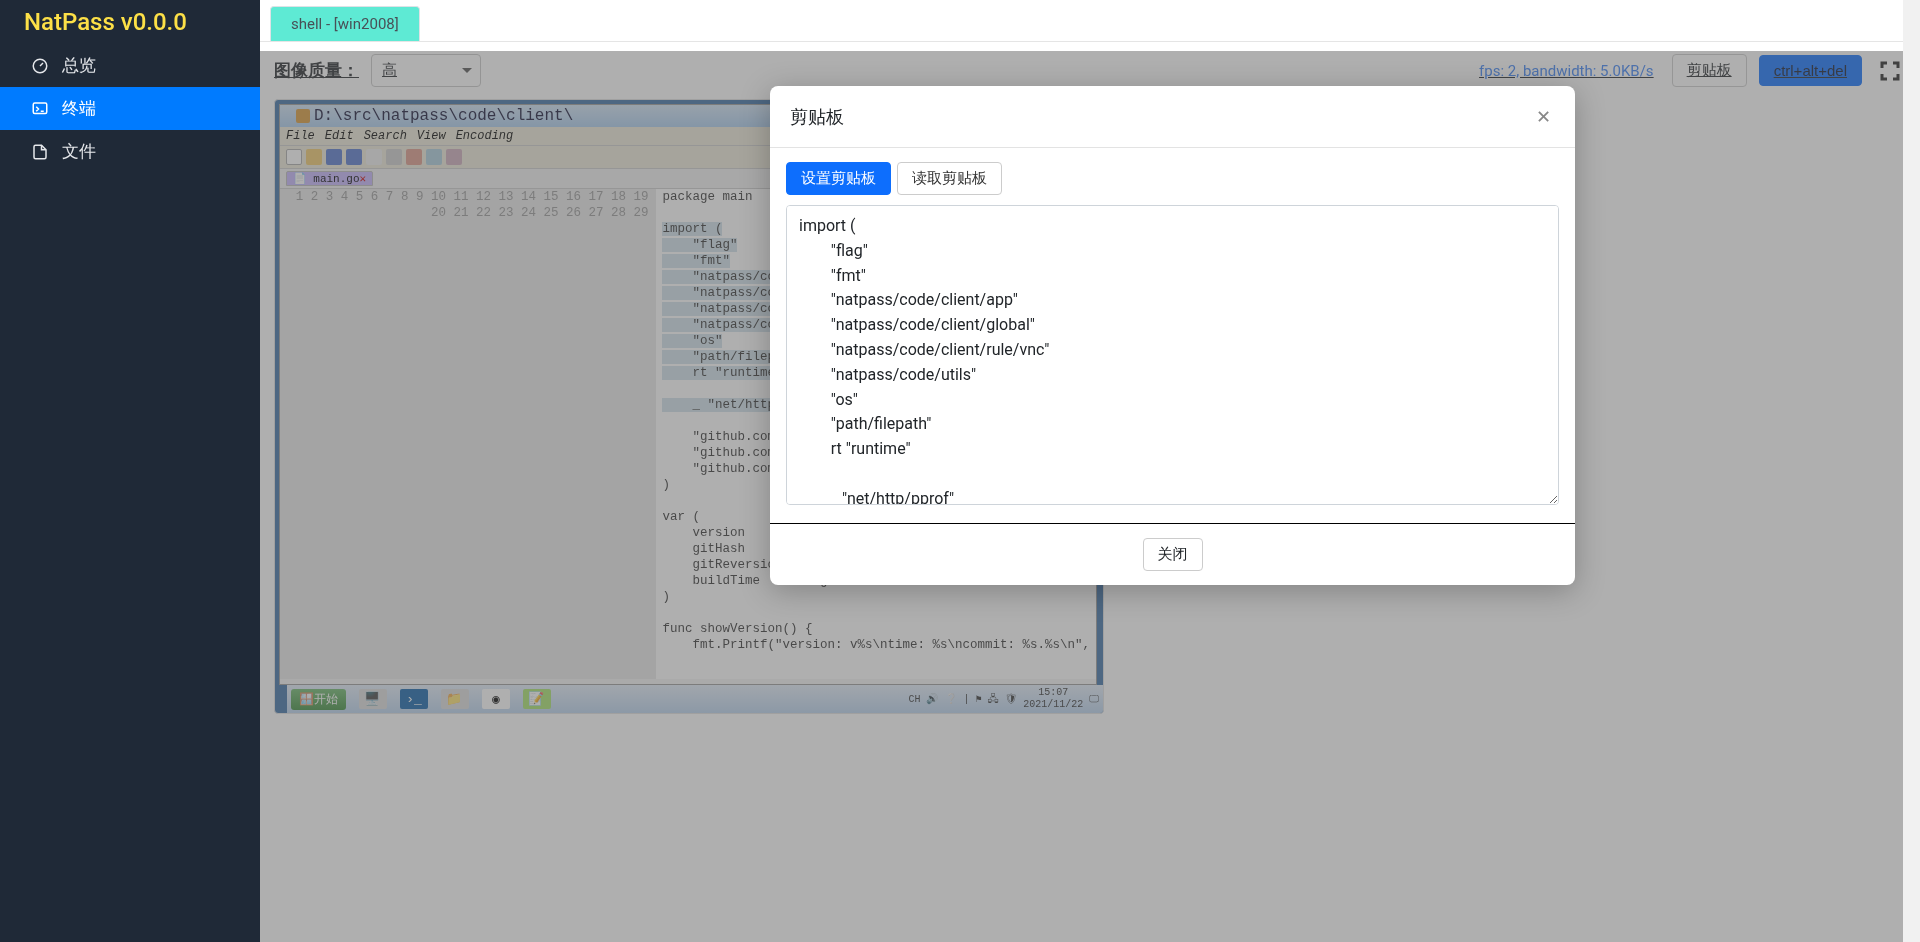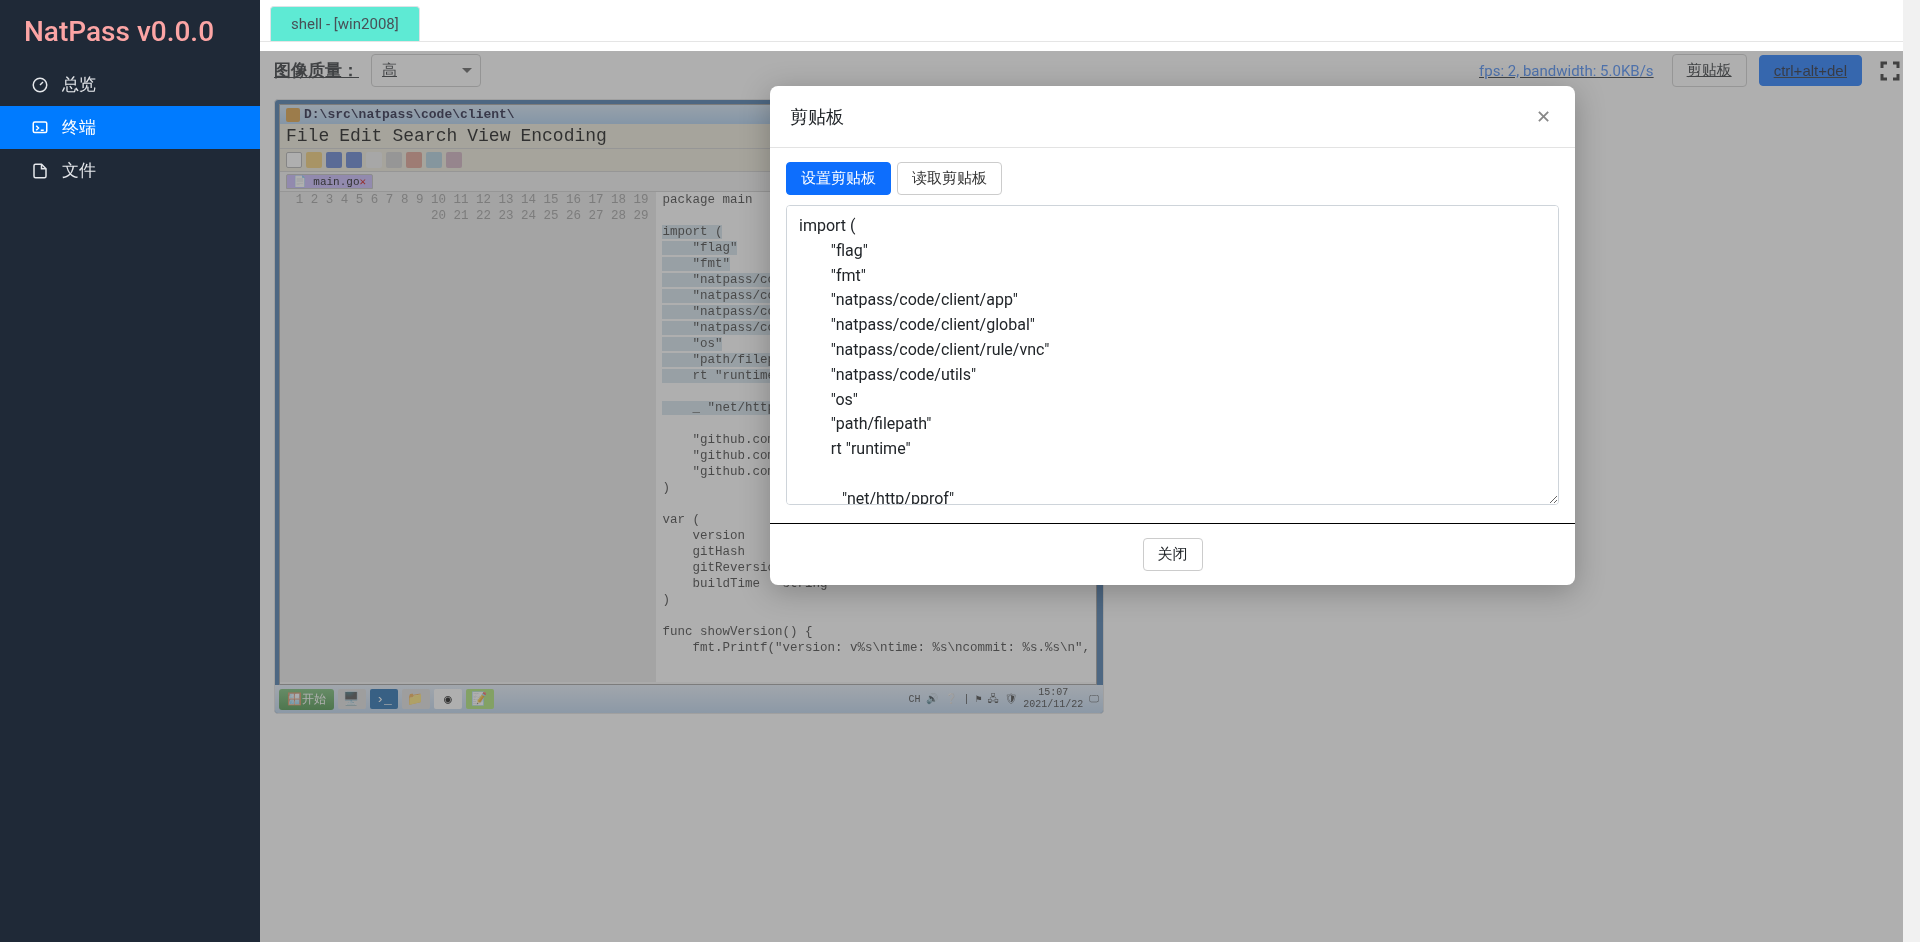--- a/index.html
+++ b/index.html
@@ -20,24 +20,24 @@
       height: 100%;
     }
     .sidebar {
       width: 260px;
       background: #1f2937;
       color: #e5e7eb;
       flex-shrink: 0;
       overflow: auto;
     }
     .sidebar-title {
-      padding: 15px 24px;
-      font-size: 28px;
+      padding: 8px 24px;
+      font-size: 24px;
       font-weight: 500;
-      color: #fca5a5;
+      color: #fde047;
     }
     .sidebar-item {
       display: flex;
       align-items: center;
       gap: 12px;
       padding: 10px 30px;
       font-size: 17px;
       cursor: pointer;
       color: #e5e7eb;
     }
@@ -159,42 +159,43 @@
       top: 4px;
       left: 4px;
       right: 6px;
       bottom: 28px;
       border: 1px solid #999;
       background: #f4f4f4;
       overflow: hidden;
     }
     .editor-title {
       background: linear-gradient(#d0e3f5, #aaccee);
-      padding: 2px 6px;
-      font-size: 13px;
-      font-weight: bold;
+      padding: 2px 16px;
+      font-size: 16px;
+      font-weight: normal;
       color: #113;
       display: flex;
       align-items: center;
       gap: 4px;
     }
     .editor-icon {
       width: 14px;
       height: 14px;
       background: #d89837;
       border-radius: 2px;
       display:inline-block;
     }
     .editor-menu, .editor-toolbar {
       background: #ece9d8;
       padding: 2px 6px;
-      font-size: 18px;
+      font-size: 12px;
       border-bottom: 1px solid #ccc;
       display: flex;
       gap: 10px;
+      font-style: italic;
     }
     .editor-toolbar {
       gap: 4px;
       padding: 3px 6px;
     }
     .tool-icon {
       width: 16px;
       height: 16px;
       display: inline-block;
       border-radius: 2px;
@@ -233,29 +234,29 @@
       white-space: pre;
       line-height: 16px;
       color: #333;
     }
     .code .hl {
       background: #d0e0ea;
     }
     .taskbar {
       position: absolute;
       bottom: 0;
-      left: 0;
+      left: 12px;
       right: 0;
       height: 28px;
       background: linear-gradient(#e3edf9, #b9d2ed);
       display: flex;
       align-items: center;
       font-size: 11px;
       padding: 0 4px;
-      gap: 4px;
+      gap: 13px;
     }
     .start-btn {
       background: linear-gradient(#6db76d, #3c8c3c);
       color: #fff;
       padding: 2px 8px;
       border-radius: 3px;
       font-size: 12px;
     }
     .tray {
       margin-left: auto;

